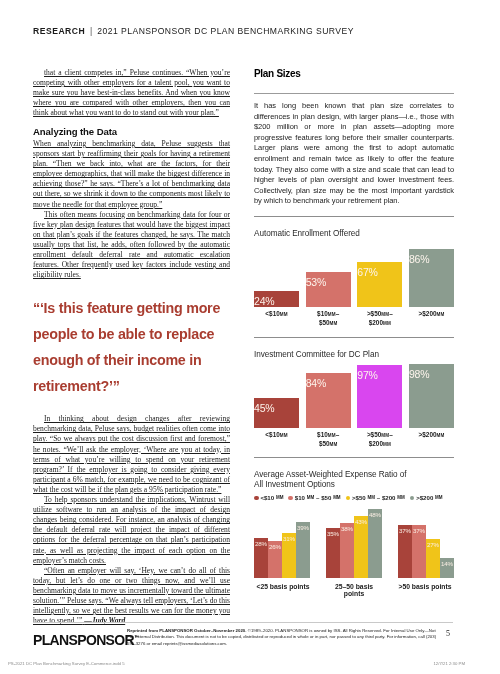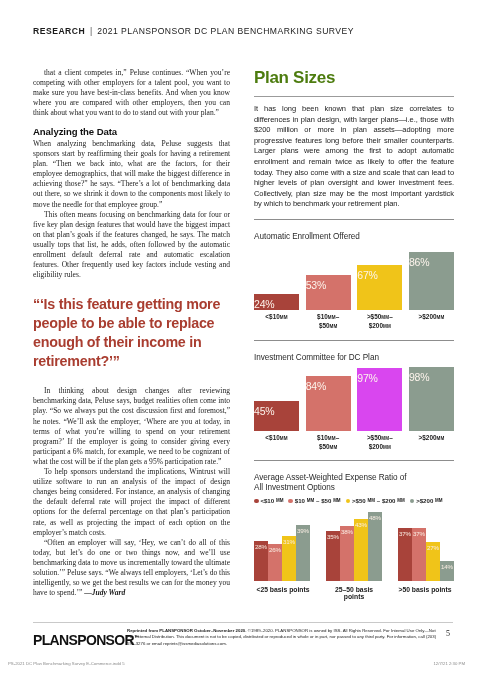--- a/index.html
+++ b/index.html
@@ -42,53 +42,53 @@
   }
 
   
   .serif-p {
     font-family: "Liberation Serif", serif;
     font-size: 7.55px;
     line-height: 10.1px;
     text-align: justify;
     color: #1c1c1c;
     margin-bottom: 0px;
-    -webkit-hyphens: auto; hyphens: auto;
+    -webkit-hyphens: auto; hyphens: auto; text-decoration: underline;
   }
   .serif-p.indent { text-indent: 11px; }
 
   .sub-head {
     font-family: "Liberation Sans", sans-serif;
     font-weight: bold;
     font-size: 9.6px;
     color: #111;
     margin: 8px 0 1.5px 0;
     letter-spacing: -0.1px;
   }
 
   .pull-quote {
     font-family: "Liberation Sans", sans-serif;
     font-weight: bold;
     font-size: 14.3px;
-    line-height: 19px;
+    line-height: 26px;
     color: #a93d30;
     margin: 15px 0 15px 0;
     letter-spacing: -0.25px;
   }
 
   .byline { font-style: italic; font-weight: bold; }
 
   
   .plan-title {
     font-family: "Liberation Sans", sans-serif;
     font-weight: bold;
-    font-size: 17px;
-    color: #4d7c0f;
+    font-size: 10px;
+    color: #000000;
     letter-spacing: -0.3px;
-    margin-bottom: 8px;
+    margin-bottom: 14px;
   }
   .rule {
     height: 1px;
     background: #9b9b9b;
     width: 100%;
     margin: 4px 0 7px 0;
   }
   .rule.thick { height: 1.4px; background: #8d8d8d; }
 
   .sans-p {

